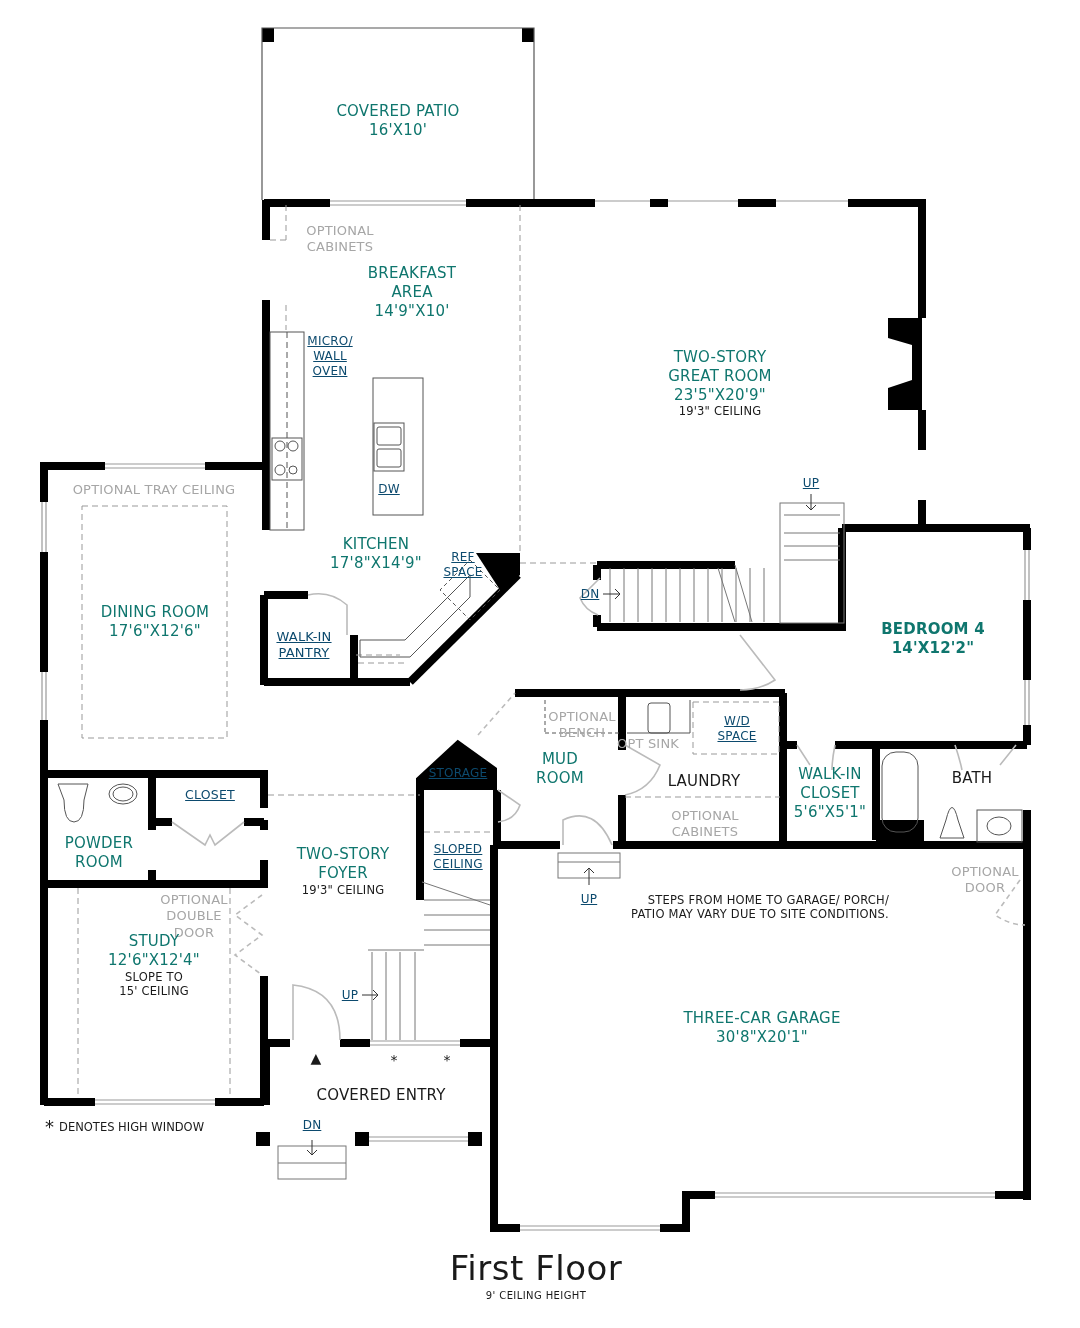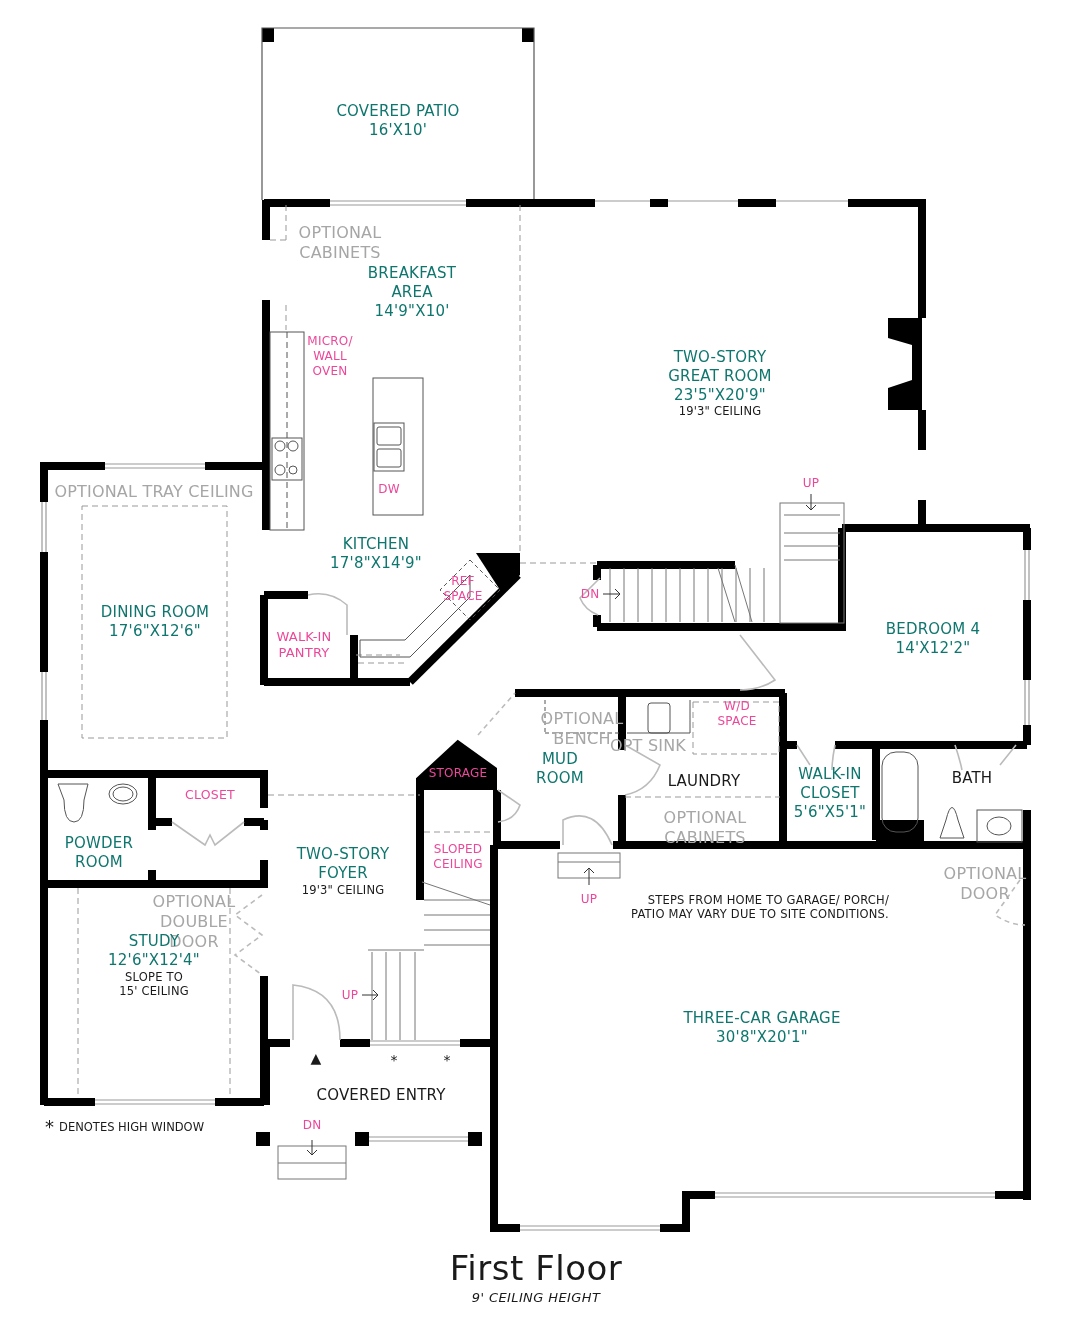--- a/index.html
+++ b/index.html
@@ -4,26 +4,26 @@
 <style>
   html, body { margin:0; padding:0; background:#ffffff; }
   body { width:1080px; height:1328px; position:relative; overflow:hidden;
          font-family:"DejaVu Sans","Liberation Sans",sans-serif; color:#1a1a1a; }
   #plan { position:absolute; left:0; top:0; width:1080px; height:1328px; }
   .lbl { position:absolute; text-align:center; white-space:nowrap; line-height:1.25;
          transform:translateX(-50%); letter-spacing:0.2px; }
   .room { font-size:15px; color:#1a1a1a; }
   .dim  { font-size:15px; color:#0f766e; display:block; }
   .sub  { font-size:11.5px; color:#1a1a1a; display:block; }
-  .small { font-size:12px; color:#ec4899; }
-  .opt  { font-size:16px; color:#a6a6a6; }
+  .small { font-size:12px; color:#0c4a6e;text-decoration:underline; }
+  .opt  { font-size:13px; color:#a6a6a6; }
   .note { font-size:11.5px; color:#1a1a1a;text-align:right; }
   .mark { font-size:14px; color:#1a1a1a; }
   .title { font-size:34px; color:#1a1a1a; font-weight:normal; letter-spacing:0.5px; }
-  .subtitle { font-size:13px; color:#1a1a1a; letter-spacing:0.4px;font-style:italic; }
+  .subtitle { font-size:10px; color:#1a1a1a; letter-spacing:0.4px; }
 </style>
 </head>
 <body>
 
 <svg id="plan" viewBox="0 0 1080 1328" xmlns="http://www.w3.org/2000/svg">
   <g fill="#000">
 
     <rect x="262" y="28" width="12" height="14"></rect>
     <rect x="522" y="28" width="12" height="14"></rect>
   </g>
@@ -299,50 +299,50 @@
 
 <div class="lbl small" style="left:389px; top:482px;">DW</div>
 
 <div class="lbl opt" style="left:154px; top:482px;">OPTIONAL TRAY CEILING</div>
 
 <div class="lbl room" style="left:376px; top:535px;">
   <span class="dim">KITCHEN</span>
   <span class="dim">17'8"X14'9"</span>
 </div>
 
-<div class="lbl small" style="left:463px; top:574px;">
+<div class="lbl small" style="left:463px; top:550px;">
   <span style="display:block">REF</span>
   <span style="display:block">SPACE</span>
 </div>
 
 <div class="lbl small" style="left:590px; top:587px;">DN</div>
 
 <div class="lbl room" style="left:155px; top:603px;">
   <span class="dim">DINING ROOM</span>
   <span class="dim">17'6"X12'6"</span>
 </div>
 
-<div class="lbl room" style="left:933px; top:620px;">
+<div class="lbl room" style="left:933px; top:620px;font-weight:bold;">
   <span class="dim">BEDROOM 4</span>
   <span class="dim">14'X12'2"</span>
 </div>
 
 <div class="lbl small" style="left:304px; top:629px; font-size:13px;">
   <span style="display:block">WALK-IN</span>
   <span style="display:block">PANTRY</span>
 </div>
 
 <div class="lbl opt" style="left:582px; top:709px;">
   <span style="display:block">OPTIONAL</span>
   <span style="display:block">BENCH</span>
 </div>
 
 <div class="lbl opt" style="left:648px; top:736px;">OPT SINK</div>
 
-<div class="lbl small" style="left:737px; top:699px;">
+<div class="lbl small" style="left:737px; top:714px;">
   <span style="display:block">W/D</span>
   <span style="display:block">SPACE</span>
 </div>
 
 <div class="lbl room" style="left:560px; top:750px;">
   <span class="dim">MUD</span>
   <span class="dim">ROOM</span>
 </div>
 
 <div class="lbl room" style="left:704px; top:772px;">LAUNDRY</div>

